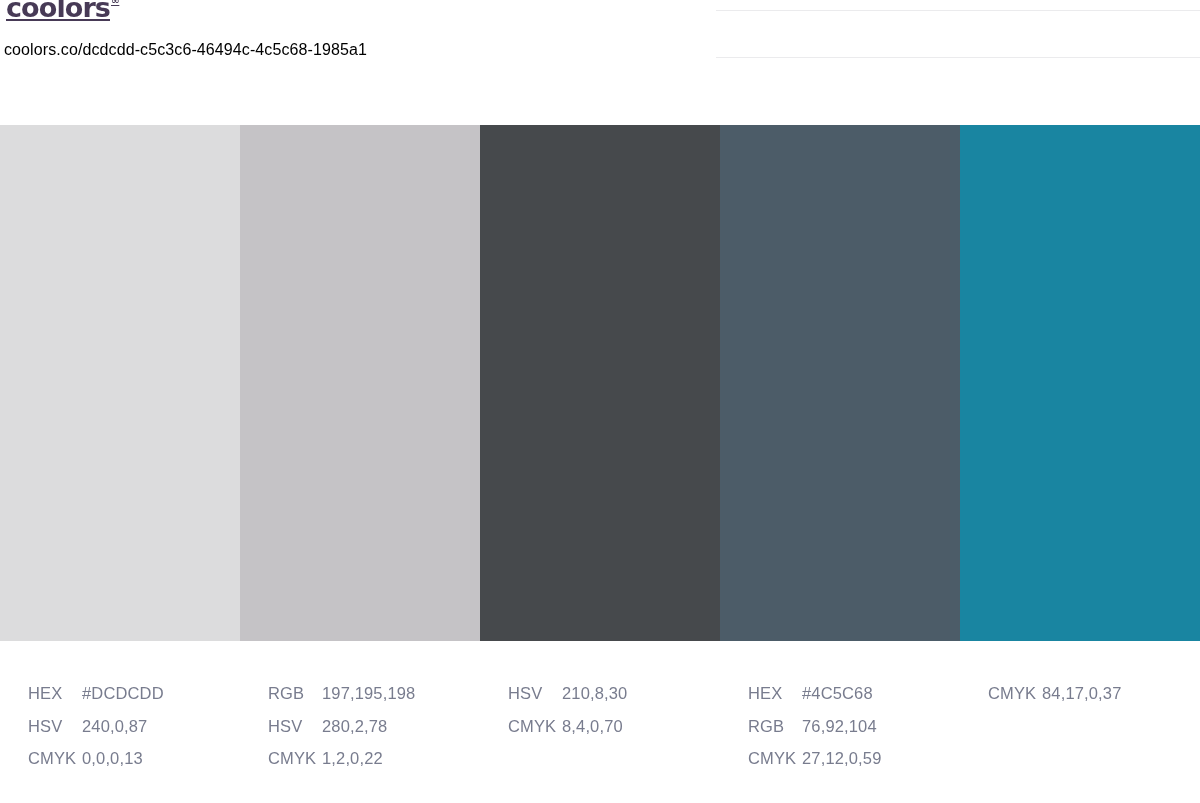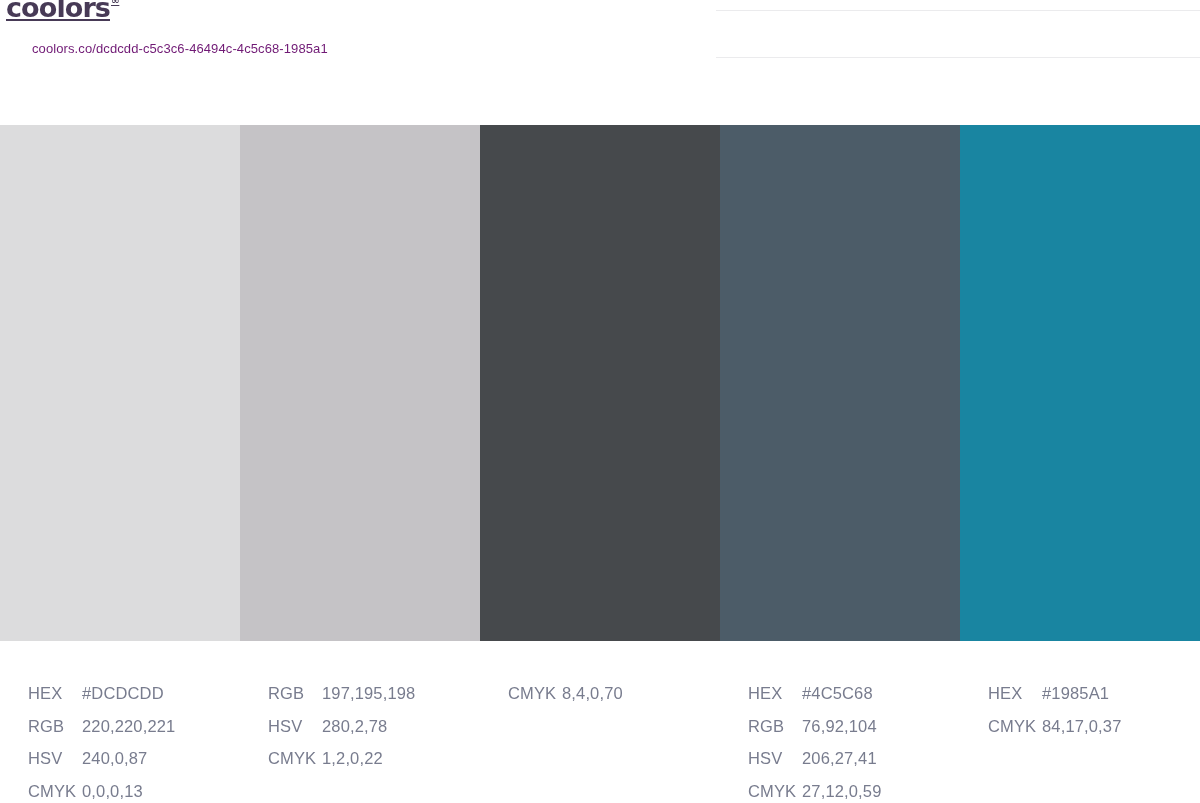--- a/index.html
+++ b/index.html
@@ -49,25 +49,24 @@
     line-height: 12px;
     margin-left: 1px;
     margin-top: 2px;
     color: #473a56;
   }
 
   #page-url {
     position: absolute;
     left: 4px;
     top: 41px;
-    font-size: 13px;
+    font-size: 16px;
     letter-spacing: 0.1px;
-    color: #701a75;
+    color: #000000;
     white-space: nowrap;
-    margin-left: 28px;
   }
 
   .header-rule {
     position: absolute;
     left: 716px;
     width: 484px;
     height: 1px;
     background: #ebebed;
   }
   #header-rule-top    { top: 10px; }
@@ -139,35 +138,33 @@
     <div class="swatch" style="background: rgb(220, 220, 221);"></div>
     <div class="swatch" style="background: rgb(197, 195, 198);"></div>
     <div class="swatch" style="background: rgb(70, 73, 76);"></div>
     <div class="swatch" style="background: rgb(76, 92, 104);"></div>
     <div class="swatch" style="background: rgb(25, 133, 161);"></div>
   </div>
 
 <div id="info-row">
     <div class="info-col">
       <div class="info-line"><span class="k">HEX</span><span class="v">#DCDCDD</span></div>
-      <div class="info-line"><span class="k">RGB</span><span class="v">220,220,221</span></div>
       <div class="info-line"><span class="k">HSV</span><span class="v">240,0,87</span></div>
       <div class="info-line"><span class="k">CMYK</span><span class="v">0,0,0,13</span></div>
     </div>
     <div class="info-col">
       <div class="info-line"><span class="k">RGB</span><span class="v">197,195,198</span></div>
       <div class="info-line"><span class="k">HSV</span><span class="v">280,2,78</span></div>
       <div class="info-line"><span class="k">CMYK</span><span class="v">1,2,0,22</span></div>
     </div>
     <div class="info-col">
+      <div class="info-line"><span class="k">HSV</span><span class="v">210,8,30</span></div>
       <div class="info-line"><span class="k">CMYK</span><span class="v">8,4,0,70</span></div>
     </div>
     <div class="info-col">
       <div class="info-line"><span class="k">HEX</span><span class="v">#4C5C68</span></div>
       <div class="info-line"><span class="k">RGB</span><span class="v">76,92,104</span></div>
-      <div class="info-line"><span class="k">HSV</span><span class="v">206,27,41</span></div>
       <div class="info-line"><span class="k">CMYK</span><span class="v">27,12,0,59</span></div>
     </div>
     <div class="info-col">
-      <div class="info-line"><span class="k">HEX</span><span class="v">#1985A1</span></div>
       <div class="info-line"><span class="k">CMYK</span><span class="v">84,17,0,37</span></div>
     </div>
   </div>
 
 </body></html>

